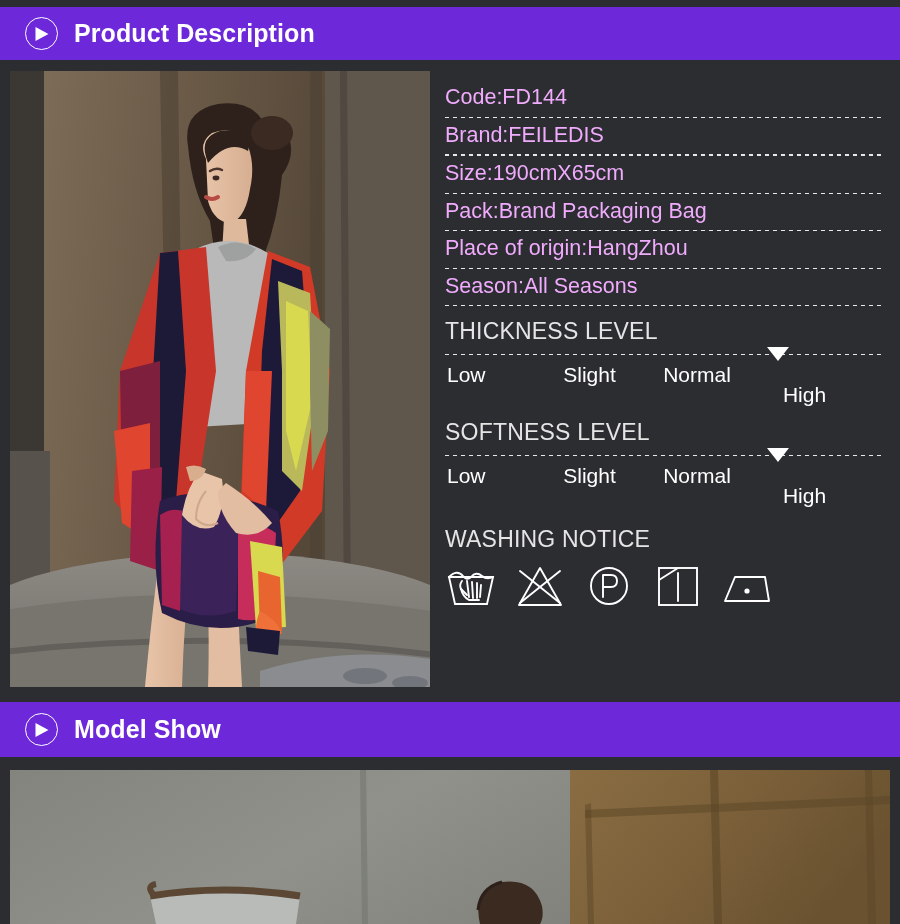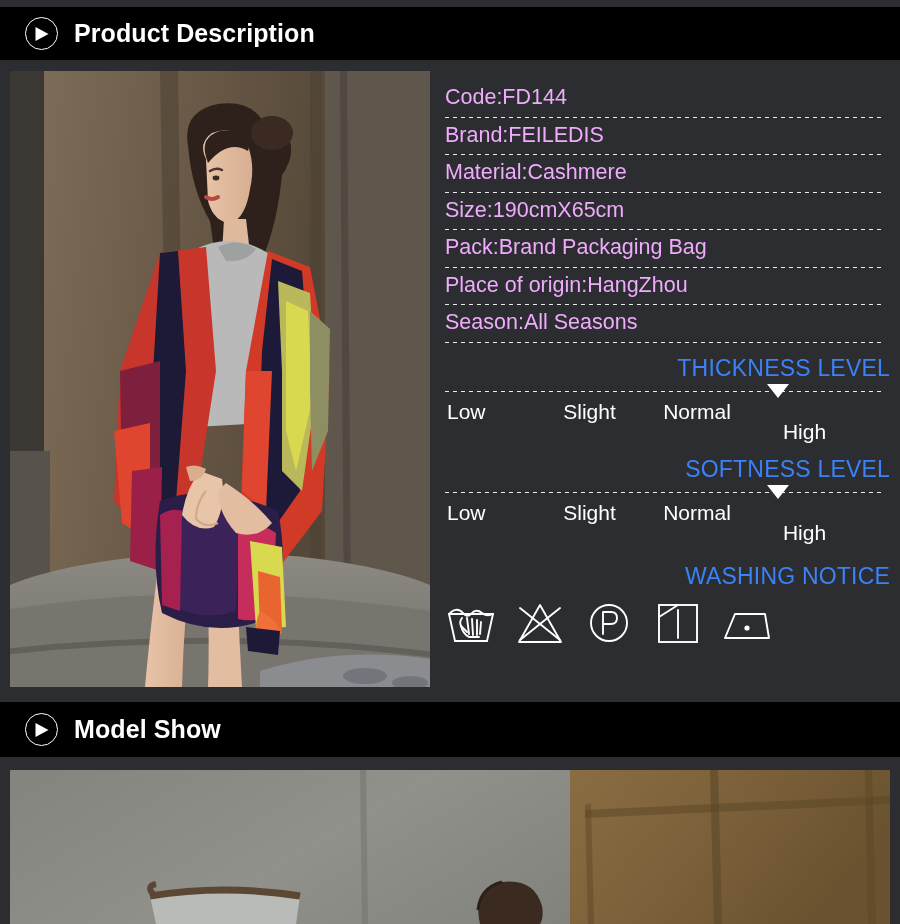--- a/index.html
+++ b/index.html
@@ -19,21 +19,21 @@
     height: 924px;
     background: #2b2d31;
   }
 
   
   .section-bar {
     position: absolute;
     left: 0;
     width: 900px;
     height: 53px;
-    background: #000000;
+    background: #6d28d9;
     display: flex;
     align-items: center;
     padding-left: 25px;
   }
   .section-bar.desc { top: 7px; }
   .section-bar.model { top: 702px; height: 55px; }
 
   .play-icon {
     width: 33px;
     height: 33px;
@@ -99,27 +99,26 @@
     width: 437px;
     height: 1px;
     margin-left: 5px;
     background-image: repeating-linear-gradient(
       to right, #e8e8e8 0 4px, rgba(0,0,0,0) 4px 8px);
   }
 
   
   .level-block { margin-top: 12px; }
   .level-title {
-    color: #3b82f6;
+    color: #e5e5e5;
     font-size: 23px;
     padding-left: 5px;
     letter-spacing: 0.2px;
     white-space: nowrap;
     margin-bottom: 9px;
-    text-align: right;
   }
   .level-scale {
     position: relative;
     height: 1px;
     margin-bottom: 0;
   }
   .level-marker {
     position: absolute;
     top: -7px;
     width: 0; height: 0;
@@ -270,23 +269,20 @@
       <div class="spec-row">
         <div class="spec-text">Code:FD144</div>
       </div>
       <div class="dashed"></div>
 
       <div class="spec-row">
         <div class="spec-text">Brand:FEILEDIS</div>
       </div>
       <div class="dashed"></div>
 
-      <div class="spec-row">
-        <div class="spec-text">Material:Cashmere</div>
-      </div>
       <div class="dashed"></div>
 
       <div class="spec-row">
         <div class="spec-text">Size:190cmX65cm</div>
       </div>
       <div class="dashed"></div>
 
       <div class="spec-row">
         <div class="spec-text">Pack:Brand Packaging Bag</div>
       </div>

